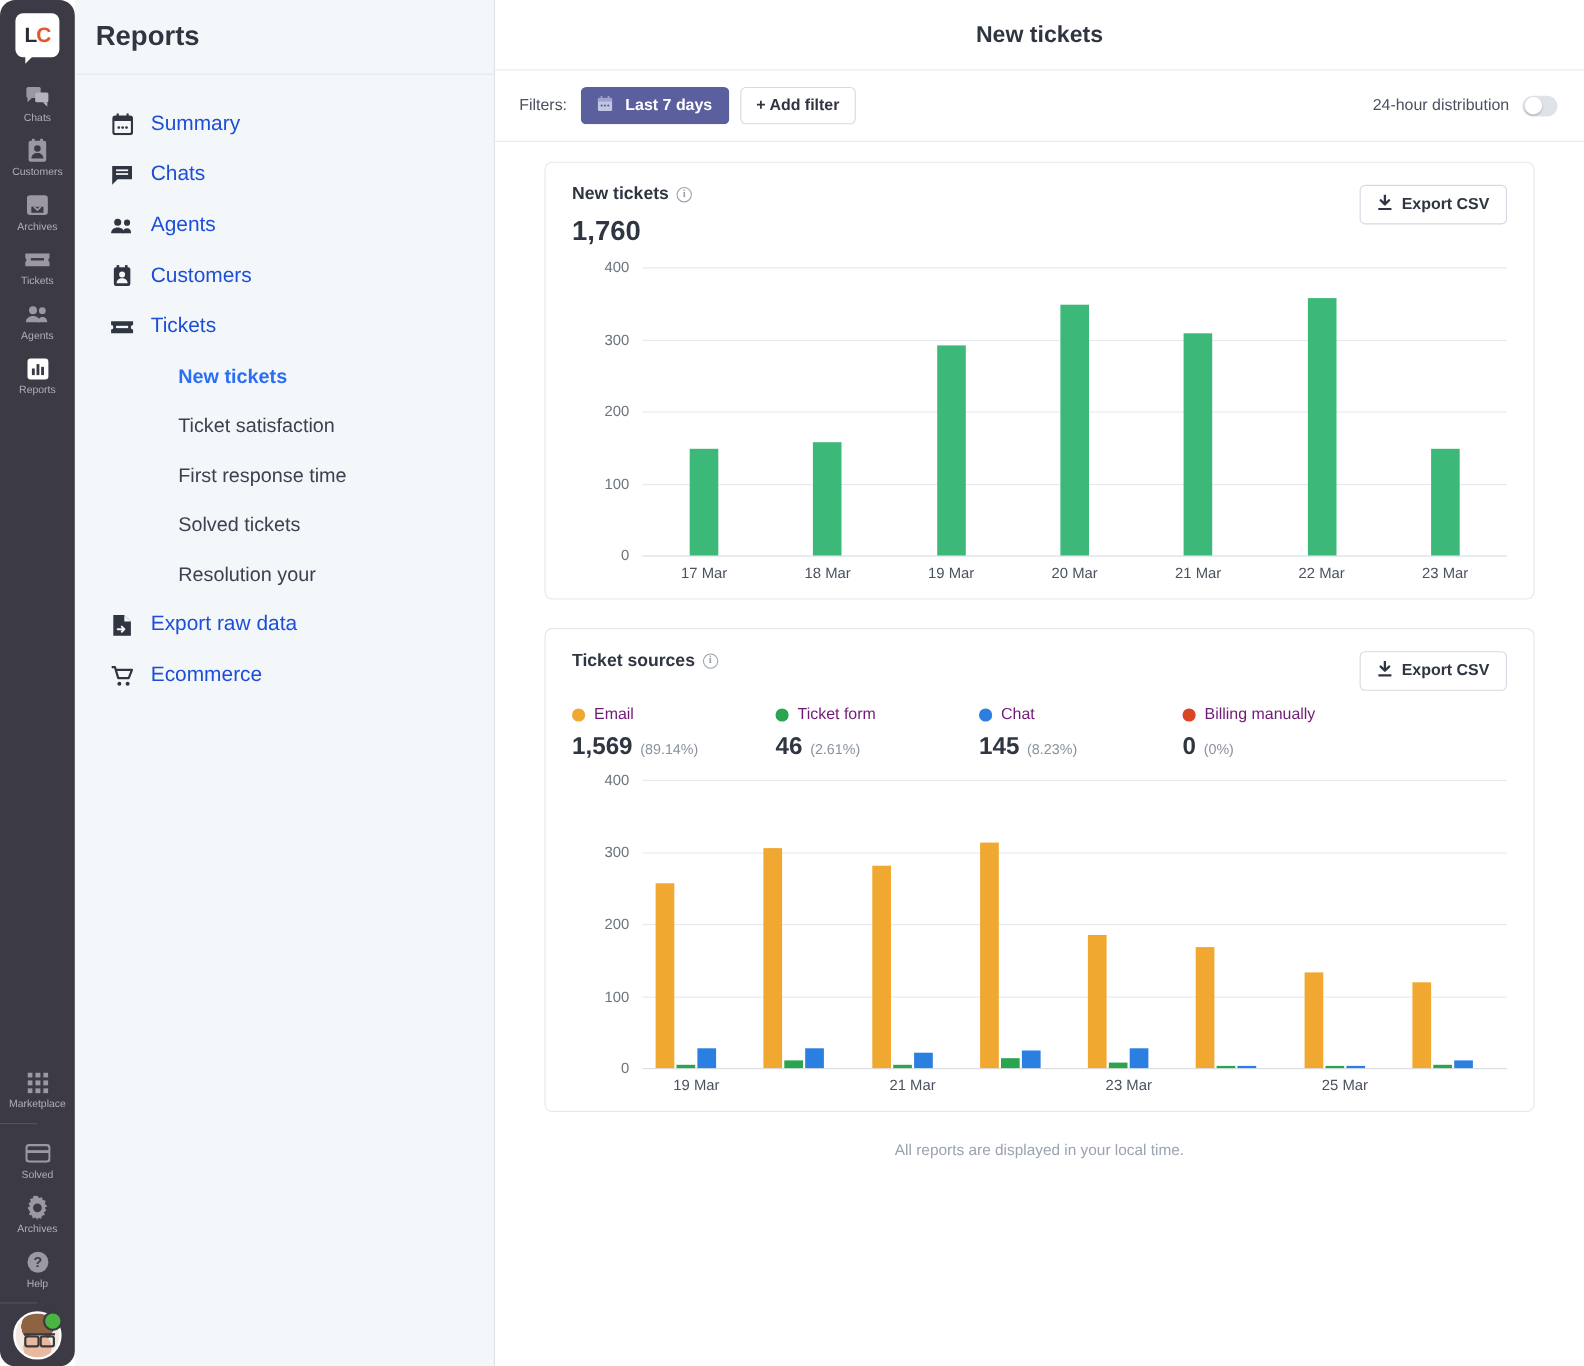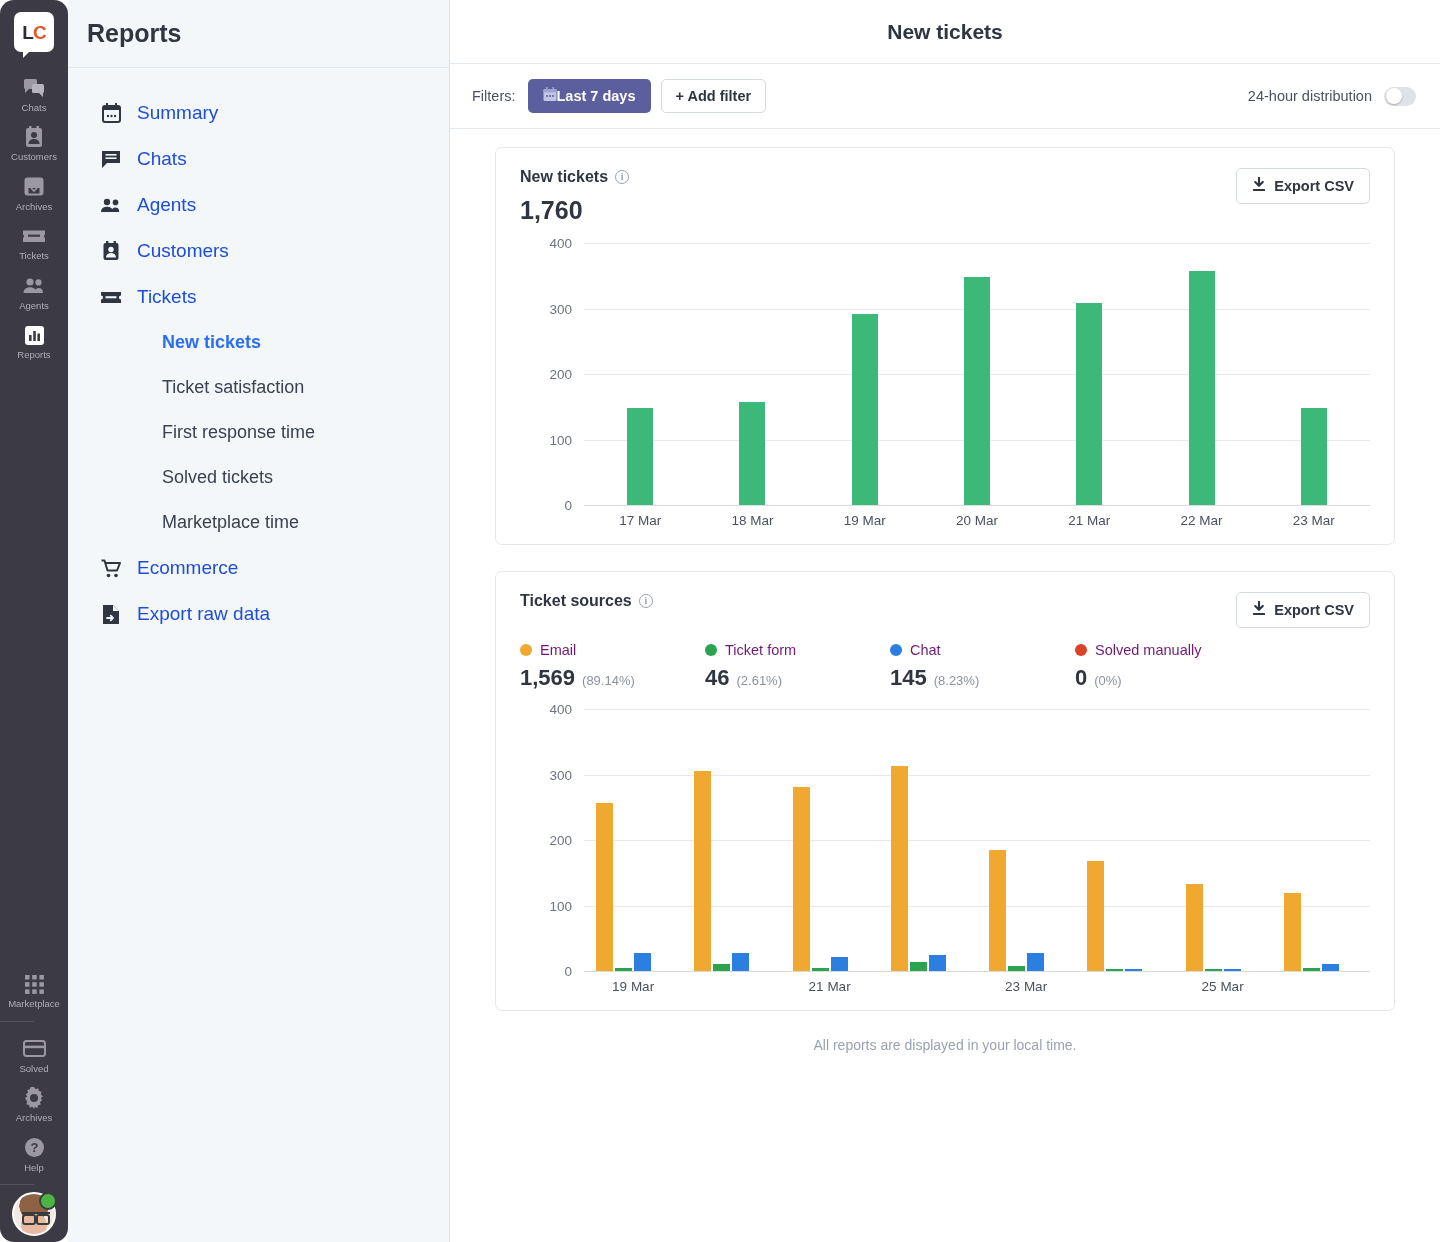--- a/index.html
+++ b/index.html
@@ -103,21 +103,21 @@
     border-bottom: 1px solid #e5eaf0;
   }
   .main-head h2 { font-size: 21px; color: #2f3541; font-weight: bold; }
   .filterbar {
     height: 65px; flex: 0 0 65px; padding: 0 24px 0 22px;
     display: flex; align-items: center; border-bottom: 1px solid #e5eaf0;
   }
   .filters-label { font-size: 14.5px; color: #4a5260; margin-right: 12px; }
   .chip {
     height: 34px; border-radius: 5px; display: inline-flex; align-items: center;
-    gap: 0; padding: 0 14px; font-size: 14.5px; cursor: pointer;
+    gap: 12px; padding: 0 14px; font-size: 14.5px; cursor: pointer;
     border: 1px solid transparent;
   }
   .chip-primary { background: #5b5f9e; color: #fff; font-weight: bold; }
   .chip-ghost {
     background: #fff; color: #2f3541; border-color: #d4dae2;
     font-weight: bold; margin-left: 10px;
   }
   .filter-right { margin-left: auto; display: flex; align-items: center; gap: 12px; }
   .filter-right .fr-lbl { font-size: 14.5px; color: #4a5260; }
   .toggle {
@@ -383,42 +383,42 @@
               <rect x="5.5" y="6.2" width="11" height="2.1" fill="#f4f7fa"></rect>
             </svg>
         </span>
         <span class="ni-lbl">Tickets</span>
       </div>
 
       <div class="nav-sub active">New tickets</div>
       <div class="nav-sub">Ticket satisfaction</div>
       <div class="nav-sub">First response time</div>
       <div class="nav-sub">Solved tickets</div>
-      <div class="nav-sub">Marketplace time</div>
+      <div class="nav-sub">Resolution your</div>
+
+      <div class="nav-item">
+        <span class="ni-ico">
+          <svg width="18" height="21" viewBox="0 0 18 21">
+              <path d="M1 1h10l6 6v13H1z" fill="#2f3541"></path>
+              <path d="M11 1v6h6" fill="#f4f7fa"></path>
+              <path d="M5 14h6m0 0l-2.3-2.3M11 14l-2.3 2.3" stroke="#f4f7fa" stroke-width="1.8" fill="none" stroke-linecap="round"></path>
+            </svg>
+        </span>
+        <span class="ni-lbl">Export raw data</span>
+      </div>
 
       <div class="nav-item">
         <span class="ni-ico">
           <svg width="21" height="19" viewBox="0 0 21 19">
               <path d="M0.5 1.5h3l3 10h9.5l3-7.5H5" fill="none" stroke="#2f3541" stroke-width="2" stroke-linejoin="round"></path>
               <circle cx="7.5" cy="16.5" r="1.8" fill="#2f3541"></circle>
               <circle cx="15" cy="16.5" r="1.8" fill="#2f3541"></circle>
             </svg>
         </span>
         <span class="ni-lbl">Ecommerce</span>
-      </div>
-
-      <div class="nav-item">
-        <span class="ni-ico">
-          <svg width="18" height="21" viewBox="0 0 18 21">
-              <path d="M1 1h10l6 6v13H1z" fill="#2f3541"></path>
-              <path d="M11 1v6h6" fill="#f4f7fa"></path>
-              <path d="M5 14h6m0 0l-2.3-2.3M11 14l-2.3 2.3" stroke="#f4f7fa" stroke-width="1.8" fill="none" stroke-linecap="round"></path>
-            </svg>
-        </span>
-        <span class="ni-lbl">Export raw data</span>
       </div>
     </div>
   </div>
 
   <div class="main">
     <div class="main-head">
       <h2>New tickets</h2>
     </div>
 
     <div class="filterbar">
@@ -575,21 +575,21 @@
                 <span class="legend-name">Chat</span>
               </div>
               <div class="legend-vals">
                 <span class="legend-num">145</span>
                 <span class="legend-pct">(8.23%)</span>
               </div>
             </div>
             <div class="legend-col">
               <div class="legend-head">
                 <span class="dot" style="background:#db4327"></span>
-                <span class="legend-name">Solved manually</span>
+                <span class="legend-name">Billing manually</span>
               </div>
               <div class="legend-vals">
                 <span class="legend-num">0</span>
                 <span class="legend-pct">(0%)</span>
               </div>
             </div>
           </div>
 
         <div class="chart">
           <div class="plot" id="plot2" style="height:262px; margin-left:64px;">

